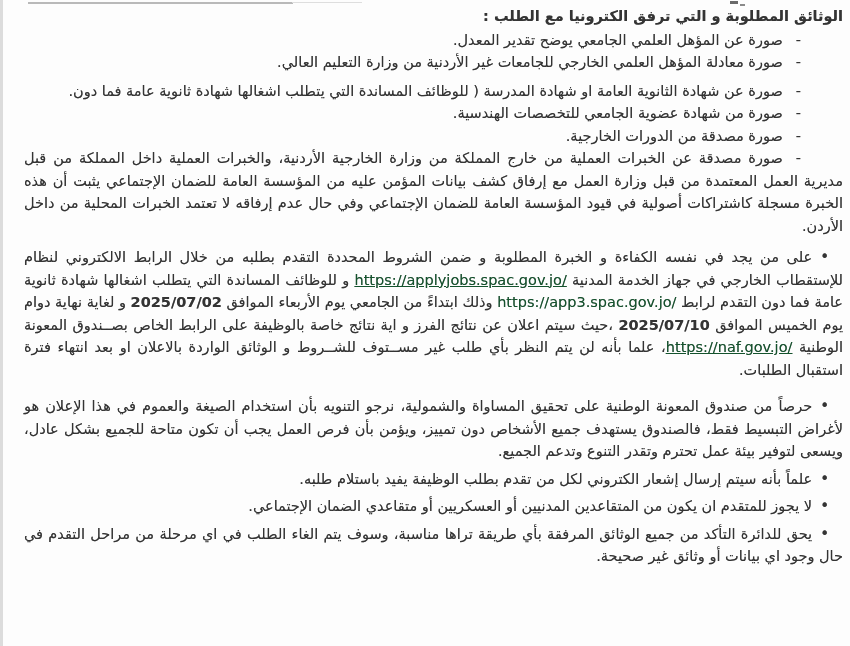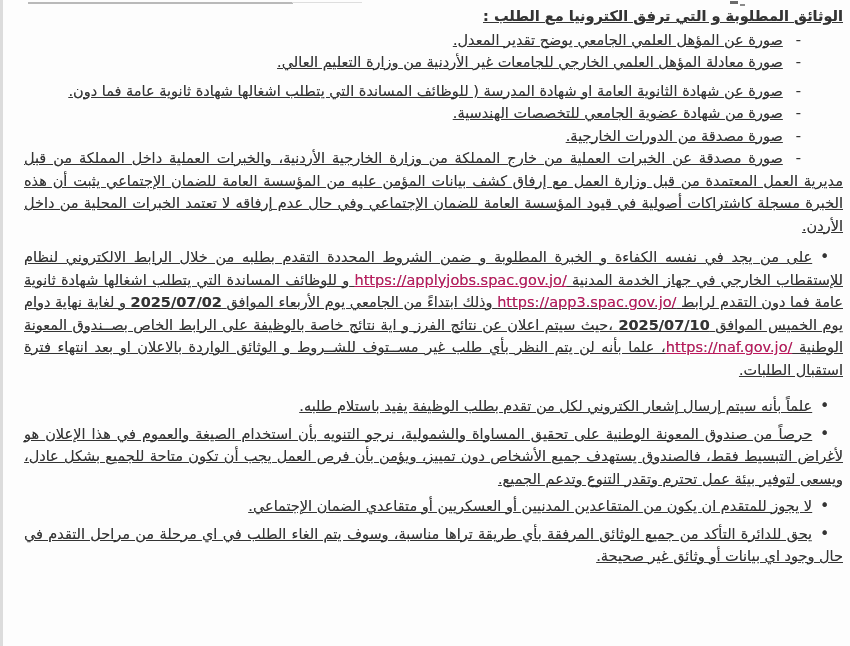--- a/index.html
+++ b/index.html
@@ -11,21 +11,21 @@
     direction:rtl;
     overflow:hidden;
     position:relative;
     text-shadow:0 0 .4px rgba(55,55,55,.55);
   }
   .scan-left-line{position:absolute;left:0;top:0;width:3px;height:646px;background:#dcdcdc;}
   .scan-top-line{position:absolute;left:28px;top:2px;width:265px;height:2px;background:#b9b9b9;}
   .scan-top-line-faint{position:absolute;left:292px;top:2px;width:70px;height:1px;background:#dedede;}
   .scan-speck-1{position:absolute;left:730px;top:1px;width:8px;height:3px;background:#6a6a6a;}
   .scan-speck-2{position:absolute;left:740px;top:4px;width:5px;height:2px;background:#8a8a8a;}
-  .doc{padding:5px 7px 0 24px;font-size:14.5px;line-height:22.5px;text-decoration:underline;}
+  .doc{padding:5px 7px 0 24px;font-size:14.5px;line-height:22.5px;}
   .heading{font-weight:bold;font-size:14.5px;margin:0 0 1px 0;text-align:right;}
   .dash-item{
     margin:0;
     text-indent:42px;
     text-align:justify;
     text-align-last:right;
   }
   .dash-item .marker{display:inline-block;text-indent:0;margin-left:13px;}
   .gap-sm{height:6px;}
   .gap-md{height:9px;}
@@ -33,21 +33,21 @@
     margin:0;
     text-indent:14px;
     text-align:justify;
     text-align-last:right;
   }
   .para .bullet-marker{display:inline-block;text-indent:0;margin-left:8px;font-size:15px;}
   .mb{margin-bottom:5px;}
   .url{
     direction:ltr;
     unicode-bidi:isolate;
-    color:#be185d;
+    color:#14532d;
     text-decoration:none;
     font-family:"DejaVu Sans",sans-serif;
   }
   .url.u{text-decoration:underline;}
   .date{font-weight:bold;direction:ltr;unicode-bidi:isolate;}
 </style>
 </head>
 <body>
 
 <div class="scan-left-line"></div>
@@ -84,22 +84,22 @@
     <a class="url" href="#">https://app3.spac.gov.jo/</a>
     <span>وذلك ابتداءً من الجامعي يوم الأربعاء الموافق</span>
     <span class="date">2025/07/02</span>
     <span>و لغاية نهاية دوام يوم الخميس الموافق</span>
     <span class="date">2025/07/10</span>
     <span>،حيث سيتم اعلان عن نتائج الفرز و اية نتائج خاصة بالوظيفة على الرابط الخاص بصــندوق المعونة الوطنية</span>
     <a class="url u" href="#">https://naf.gov.jo/</a><span>، علما بأنه لن يتم النظر بأي طلب غير مســتوف للشــروط و الوثائق الواردة بالاعلان او بعد انتهاء فترة استقبال الطلبات.</span></p>
 
   <div class="gap-md"></div>
 
+  <p class="para mb"><span class="bullet-marker">•</span><span>حرصاً من صندوق المعونة الوطنية على تحقيق المساواة والشمولية، نرجو التنويه بأن استخدام الصيغة والعموم في هذا الإعلان هو لأغراض التبسيط فقط، فالصندوق يستهدف جميع الأشخاص دون تمييز، ويؤمن بأن فرص العمل يجب أن تكون متاحة للجميع بشكل عادل، ويسعى لتوفير بيئة عمل تحترم وتقدر التنوع وتدعم الجميع.</span></p>
+
   <p class="para mb"><span class="bullet-marker">•</span><span>علماً بأنه سيتم إرسال إشعار الكتروني لكل من تقدم بطلب الوظيفة يفيد باستلام طلبه.</span></p>
-
-  <p class="para mb"><span class="bullet-marker">•</span><span>حرصاً من صندوق المعونة الوطنية على تحقيق المساواة والشمولية، نرجو التنويه بأن استخدام الصيغة والعموم في هذا الإعلان هو لأغراض التبسيط فقط، فالصندوق يستهدف جميع الأشخاص دون تمييز، ويؤمن بأن فرص العمل يجب أن تكون متاحة للجميع بشكل عادل، ويسعى لتوفير بيئة عمل تحترم وتقدر التنوع وتدعم الجميع.</span></p>
 
 
   <p class="para mb"><span class="bullet-marker">•</span><span>لا يجوز للمتقدم ان يكون من المتقاعدين المدنيين أو العسكريين أو متقاعدي الضمان الإجتماعي.</span></p>
 
   <p class="para"><span class="bullet-marker">•</span><span>يحق للدائرة التأكد من جميع الوثائق المرفقة بأي طريقة تراها مناسبة، وسوف يتم الغاء الطلب في اي مرحلة من مراحل التقدم في حال وجود اي بيانات أو وثائق غير صحيحة.</span></p>
 
 </div>
 
 </body></html>

